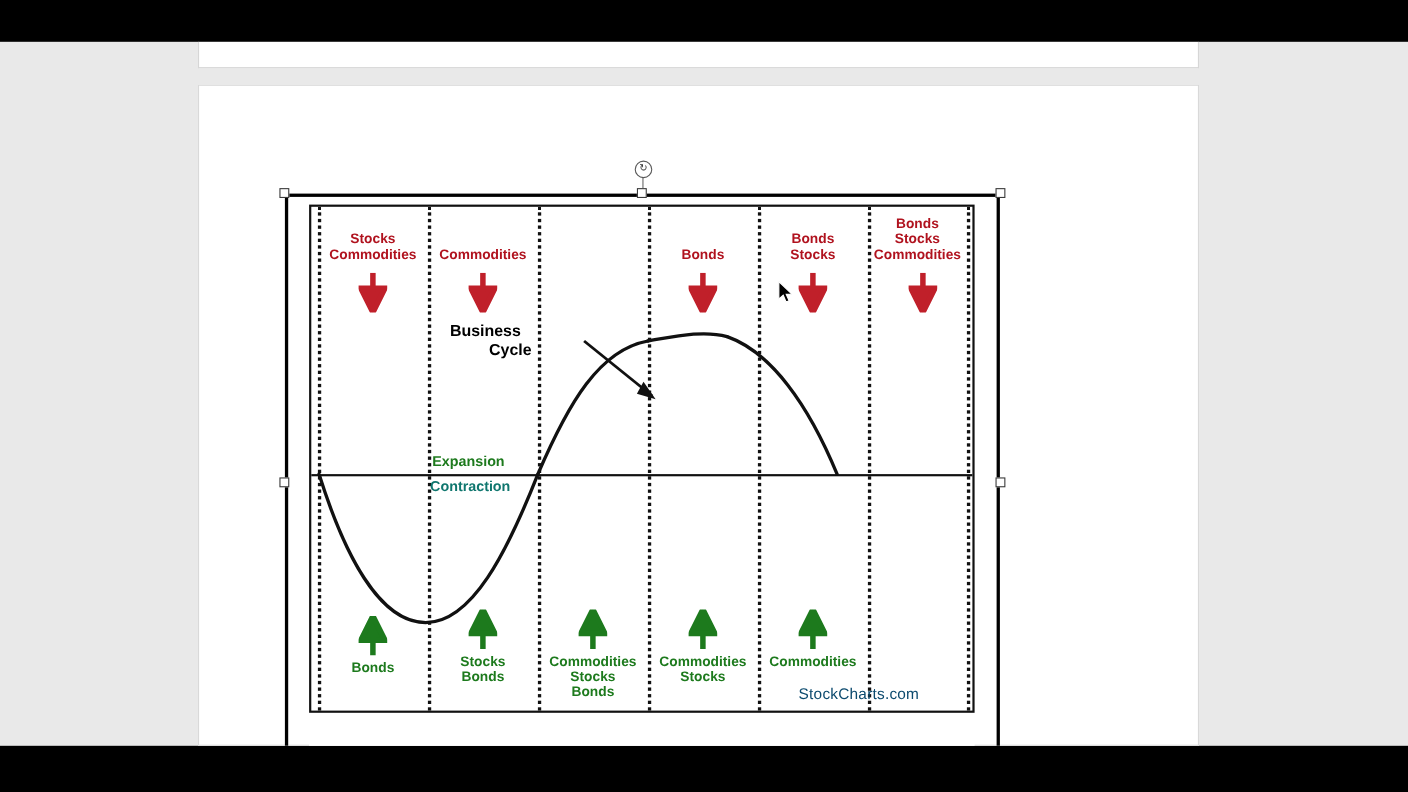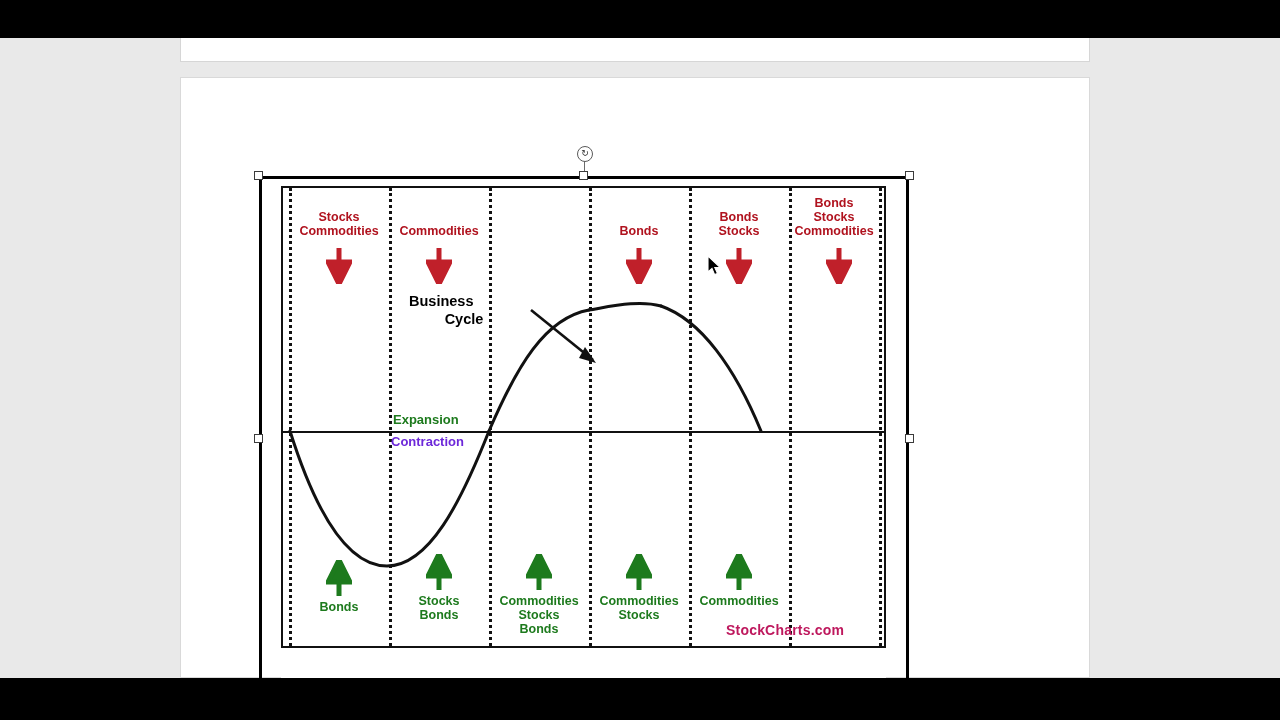--- a/index.html
+++ b/index.html
@@ -43,25 +43,25 @@
   .midline{position:absolute;left:0;right:0;height:0;border-top:2px solid #111;}
 
   .svg-wrap{position:absolute;left:0;top:0;width:605px;height:462px;pointer-events:none;}
 
   .col-top-label{position:absolute;text-align:center;color:#b0121e;font-weight:bold;font-size:12.5px;line-height:14px;}
   .col-bot-label{position:absolute;text-align:center;color:#1d7a1d;font-weight:bold;font-size:12.5px;line-height:14px;}
 
   .arrow-down,.arrow-up{position:absolute;width:26px;height:36px;}
 
   .expansion{position:absolute;color:#1d7a1d;font-weight:bold;font-size:13px;}
-  .contraction{position:absolute;color:#6d28d9;font-weight:bold;font-size:13px;}
+  .contraction{position:absolute;color:#0f766e;font-weight:bold;font-size:13px;}
 
   .bc-label{position:absolute;color:#000;font-weight:bold;font-size:14.5px;line-height:18px;text-align:left;}
 
-  .watermark{position:absolute;color:#be185d;font-weight:bold;font-size:14px;letter-spacing:.2px;}
+  .watermark{position:absolute;color:#0c4a6e;font-weight:normal;font-size:14px;letter-spacing:.2px;}
 
   
   .stages{position:absolute;left:0;top:470px;width:605px;height:30px;border:2px solid #111;box-sizing:border-box;display:flex;}
   .stage-cell{flex:1;display:flex;align-items:center;justify-content:center;
               font-weight:bold;font-size:13.5px;color:#000;position:relative;}
   .stage-cell + .stage-cell{border-left:3px dotted #111;}
 
   
   .cursor{position:absolute;width:20px;height:24px;z-index:60;}
 </style>

